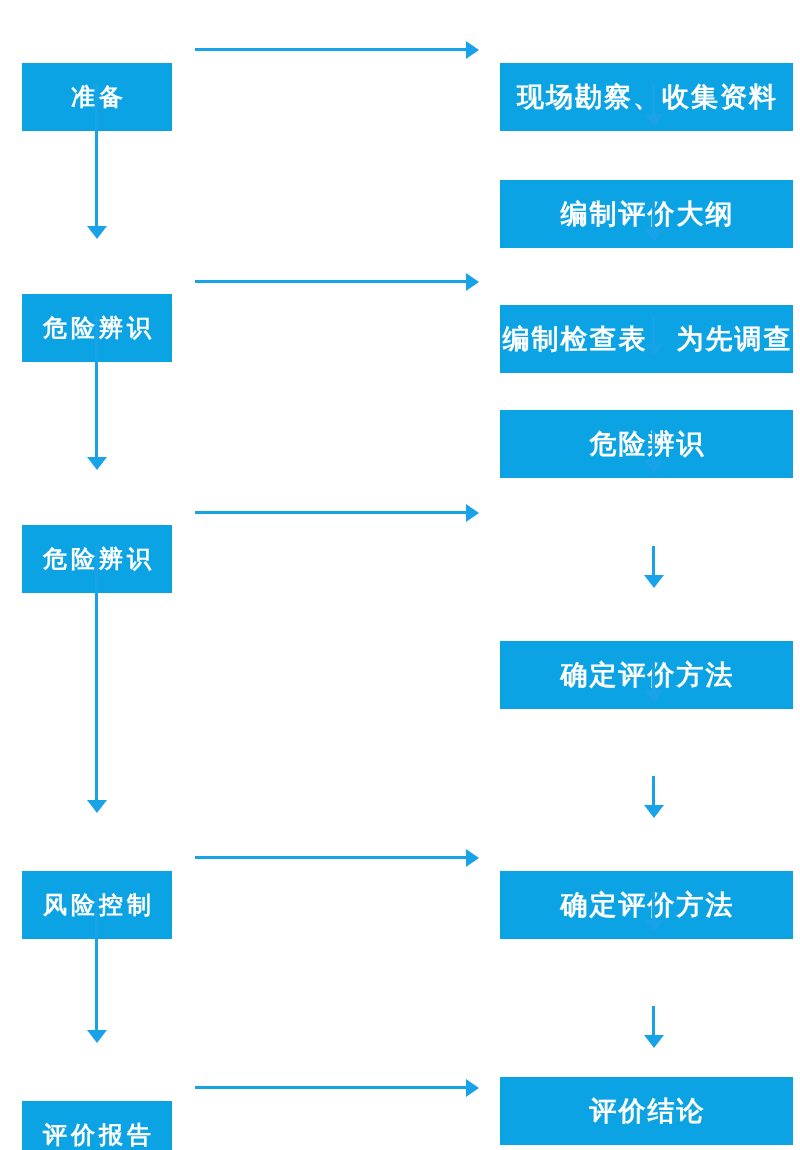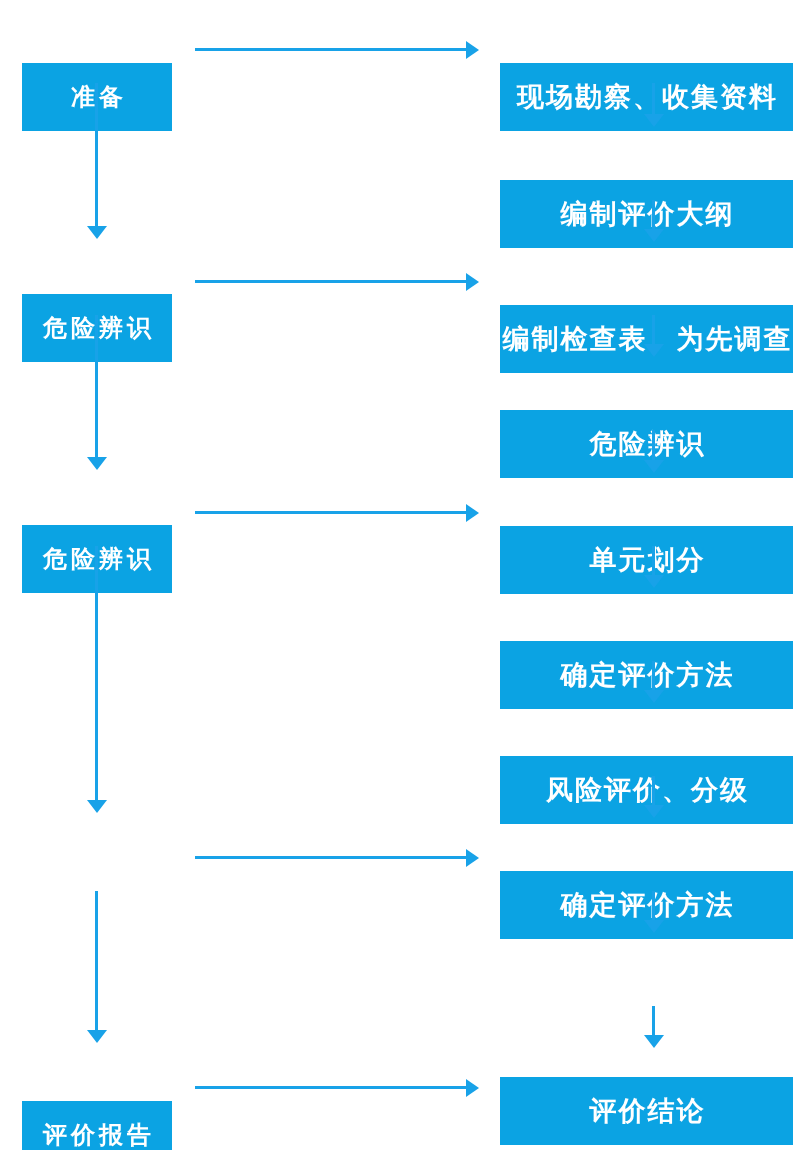--- a/index.html
+++ b/index.html
@@ -86,44 +86,41 @@
 
   <div class="box left-box" style="top:15px">
     <span class="box-label">准备</span>
   </div>
   <div class="box left-box" style="top:246px">
     <span class="box-label">危险辨识</span>
   </div>
   <div class="box left-box" style="top:477px">
     <span class="box-label">危险辨识</span>
   </div>
+  <div class="box left-box" style="top:823px">
+    <span class="box-label">风险控制</span>
+  </div>
   <div class="box left-box" style="top:1053px">
     <span class="box-label">评价报告</span>
   </div>
 
   <div class="box right-box" style="top:15px">
     <span class="box-label">现场勘察、收集资料</span>
   </div>
   <div class="box right-box" style="top:132px">
     <span class="box-label">编制评价大纲</span>
   </div>
   <div class="box right-box" style="top:257px">
     <span class="box-label">编制检查表、为先调查</span>
   </div>
   <div class="box right-box" style="top:362px">
     <span class="box-label">危险辨识</span>
   </div>
-  <div class="box right-box" style="top:478px">
-    <span class="box-label">单元划分</span>
-  </div>
   <div class="box right-box" style="top:593px">
     <span class="box-label">确定评价方法</span>
-  </div>
-  <div class="box right-box" style="top:708px">
-    <span class="box-label">风险评价、分级</span>
   </div>
   <div class="box right-box" style="top:823px">
     <span class="box-label">确定评价方法</span>
   </div>
   <div class="box right-box" style="top:1029px">
     <span class="box-label">评价结论</span>
   </div>
 
   <div class="v-arrow" style="left:95px; top:83px;  height:143px"></div>
   <div class="v-arrow" style="left:95px; top:315px; height:142px"></div>

